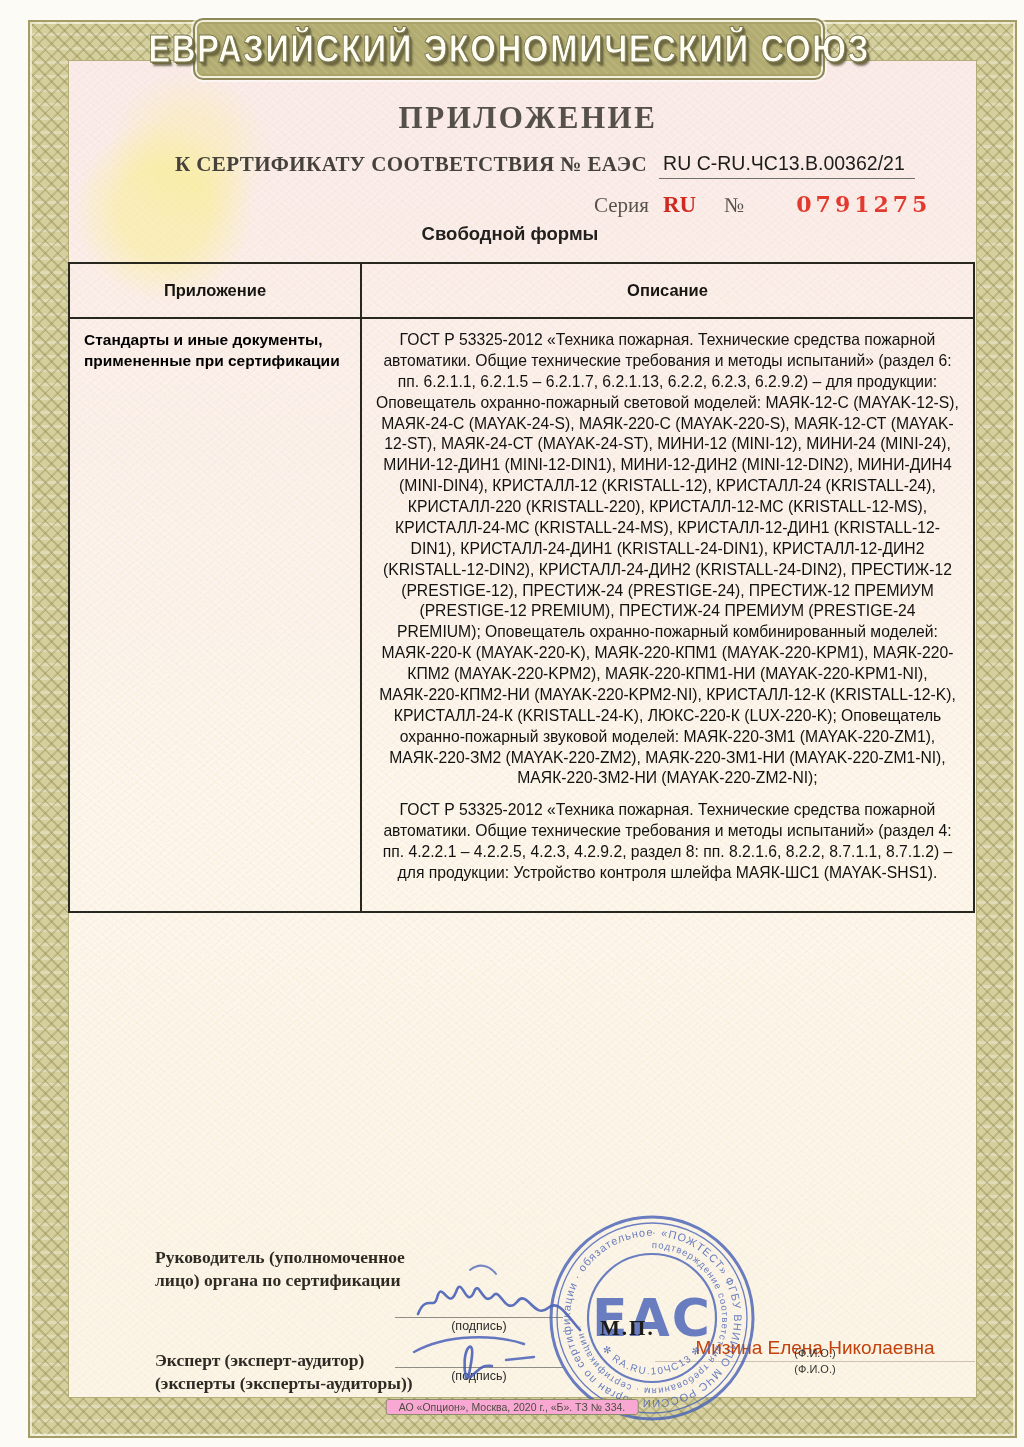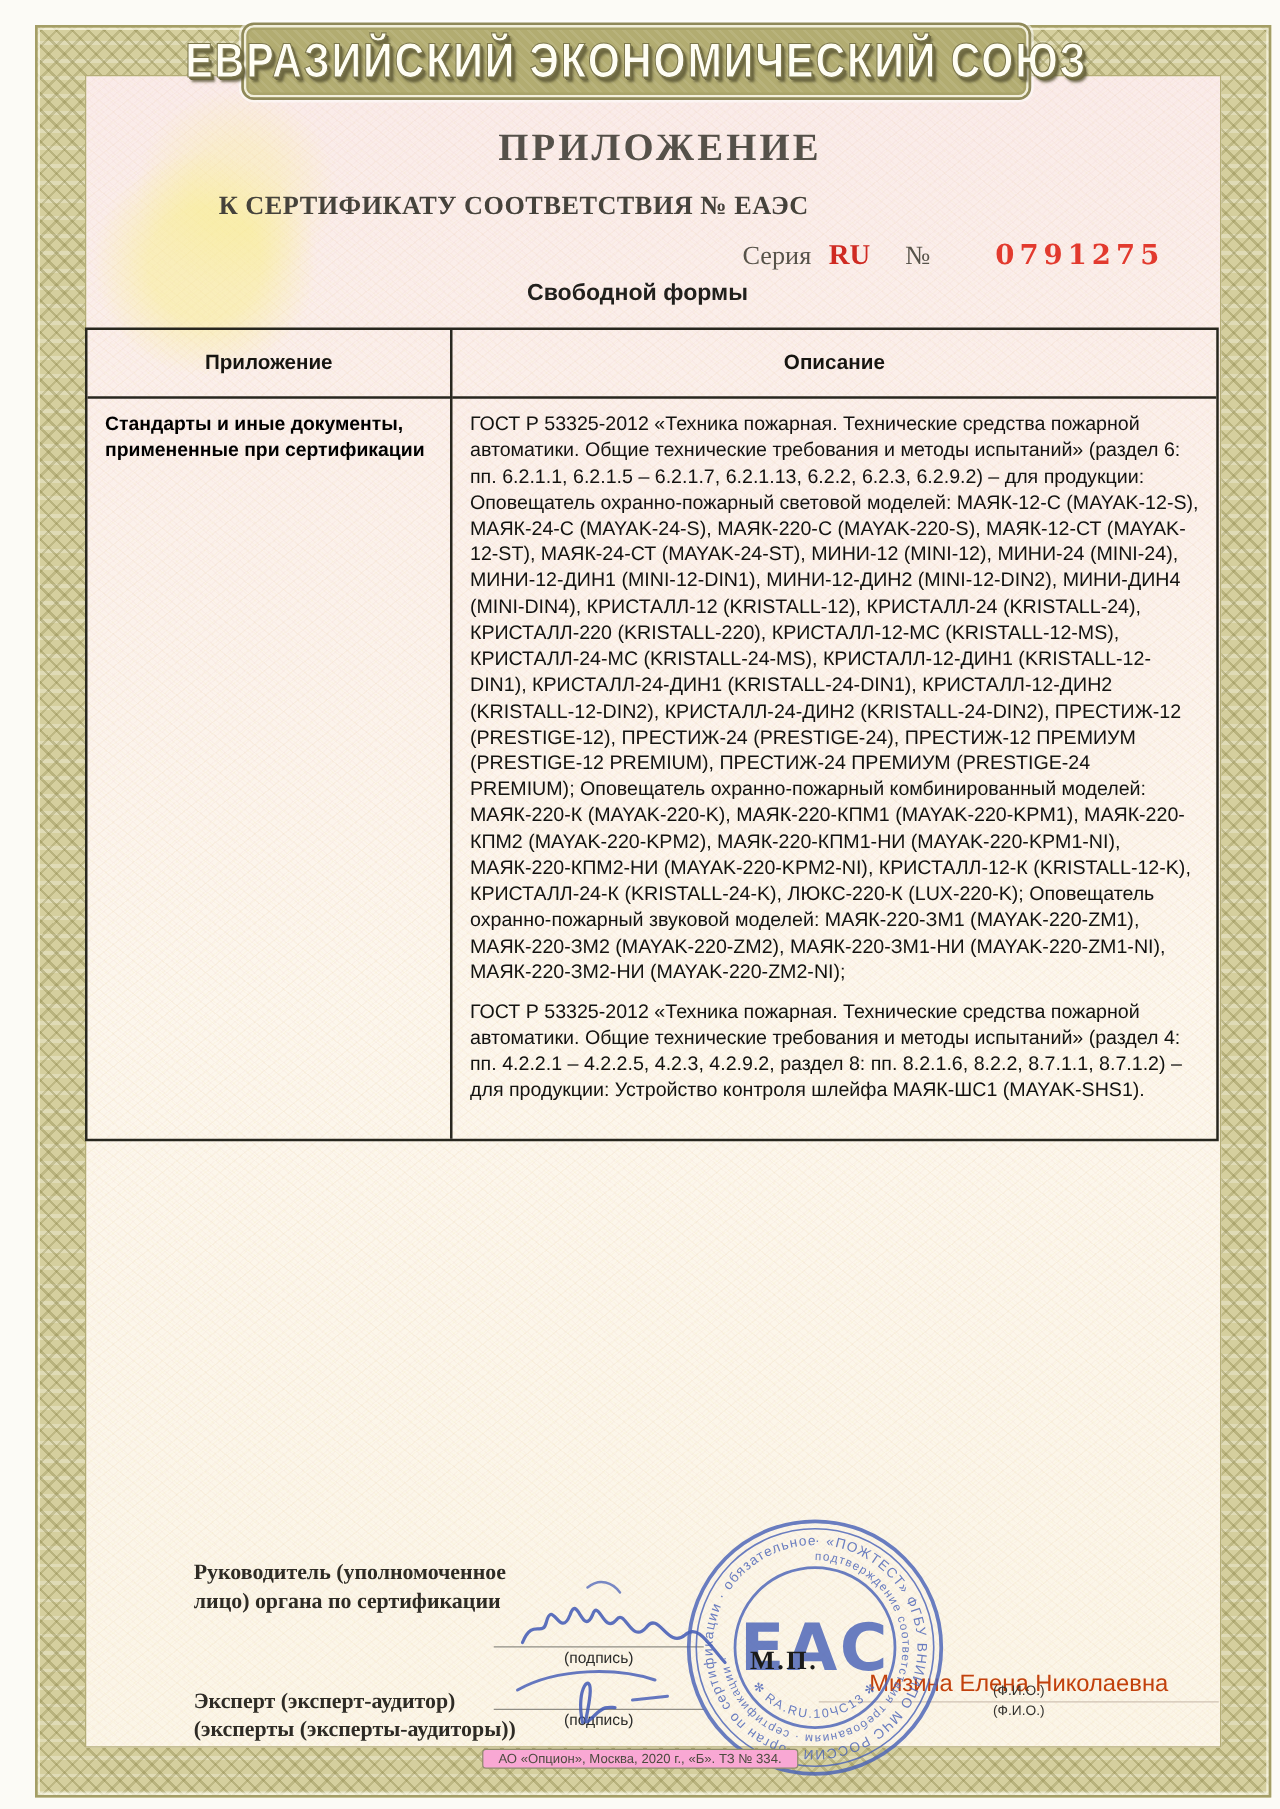--- a/index.html
+++ b/index.html
@@ -89,21 +89,21 @@
     box-sizing:border-box;background:rgba(255,255,255,.0);
   }
   .th{
     display:flex;align-items:center;justify-content:center;
     font-weight:700;font-size:16.5px;color:#161511;
     border-bottom:2px solid #28271f;
   }
   .col1{border-right:2px solid #28271f;}
   .cell{padding:11px 14px;box-sizing:border-box;overflow:hidden;}
   .cell-appendix{font-weight:700;font-size:15.5px;line-height:1.35;color:#000000;}
-  .cell-desc{font-size:15.7px;line-height:1.33;color:#121210;}
+  .cell-desc{font-size:15.7px;line-height:1.33;color:#121210;text-align:center;}
   .cell-desc p{margin:0 0 11px 0;}
   
   .sig-label{
     position:absolute;left:155px;width:285px;
     font-family:"Liberation Serif",serif;font-weight:600;font-size:17.5px;
     line-height:1.32;color:#2e2b25;
   }
   .sig-line{position:absolute;width:168px;border-top:1px solid #8f8d85;}
   .sig-caption{
     position:absolute;width:168px;text-align:center;
@@ -133,20 +133,21 @@
 <div class="paper"></div>
 
 <div class="banner">
   <div class="banner-text">ЕВРАЗИЙСКИЙ ЭКОНОМИЧЕСКИЙ СОЮЗ</div>
 </div>
 
 <div class="page-title">ПРИЛОЖЕНИЕ</div>
 
 <div class="cert-line">
   <span class="prefix">К СЕРТИФИКАТУ СООТВЕТСТВИЯ № ЕАЭС</span>
+  <span class="number">RU С-RU.ЧС13.В.00362/21</span>
 </div>
 
 <div class="series-row">
   <span class="series-label">Серия</span>
   <span class="series-value">RU</span>
   <span class="number-sign">№</span>
   <span class="blank-number">0791275</span>
 </div>
 
 <div class="form-type">Свободной формы</div>

